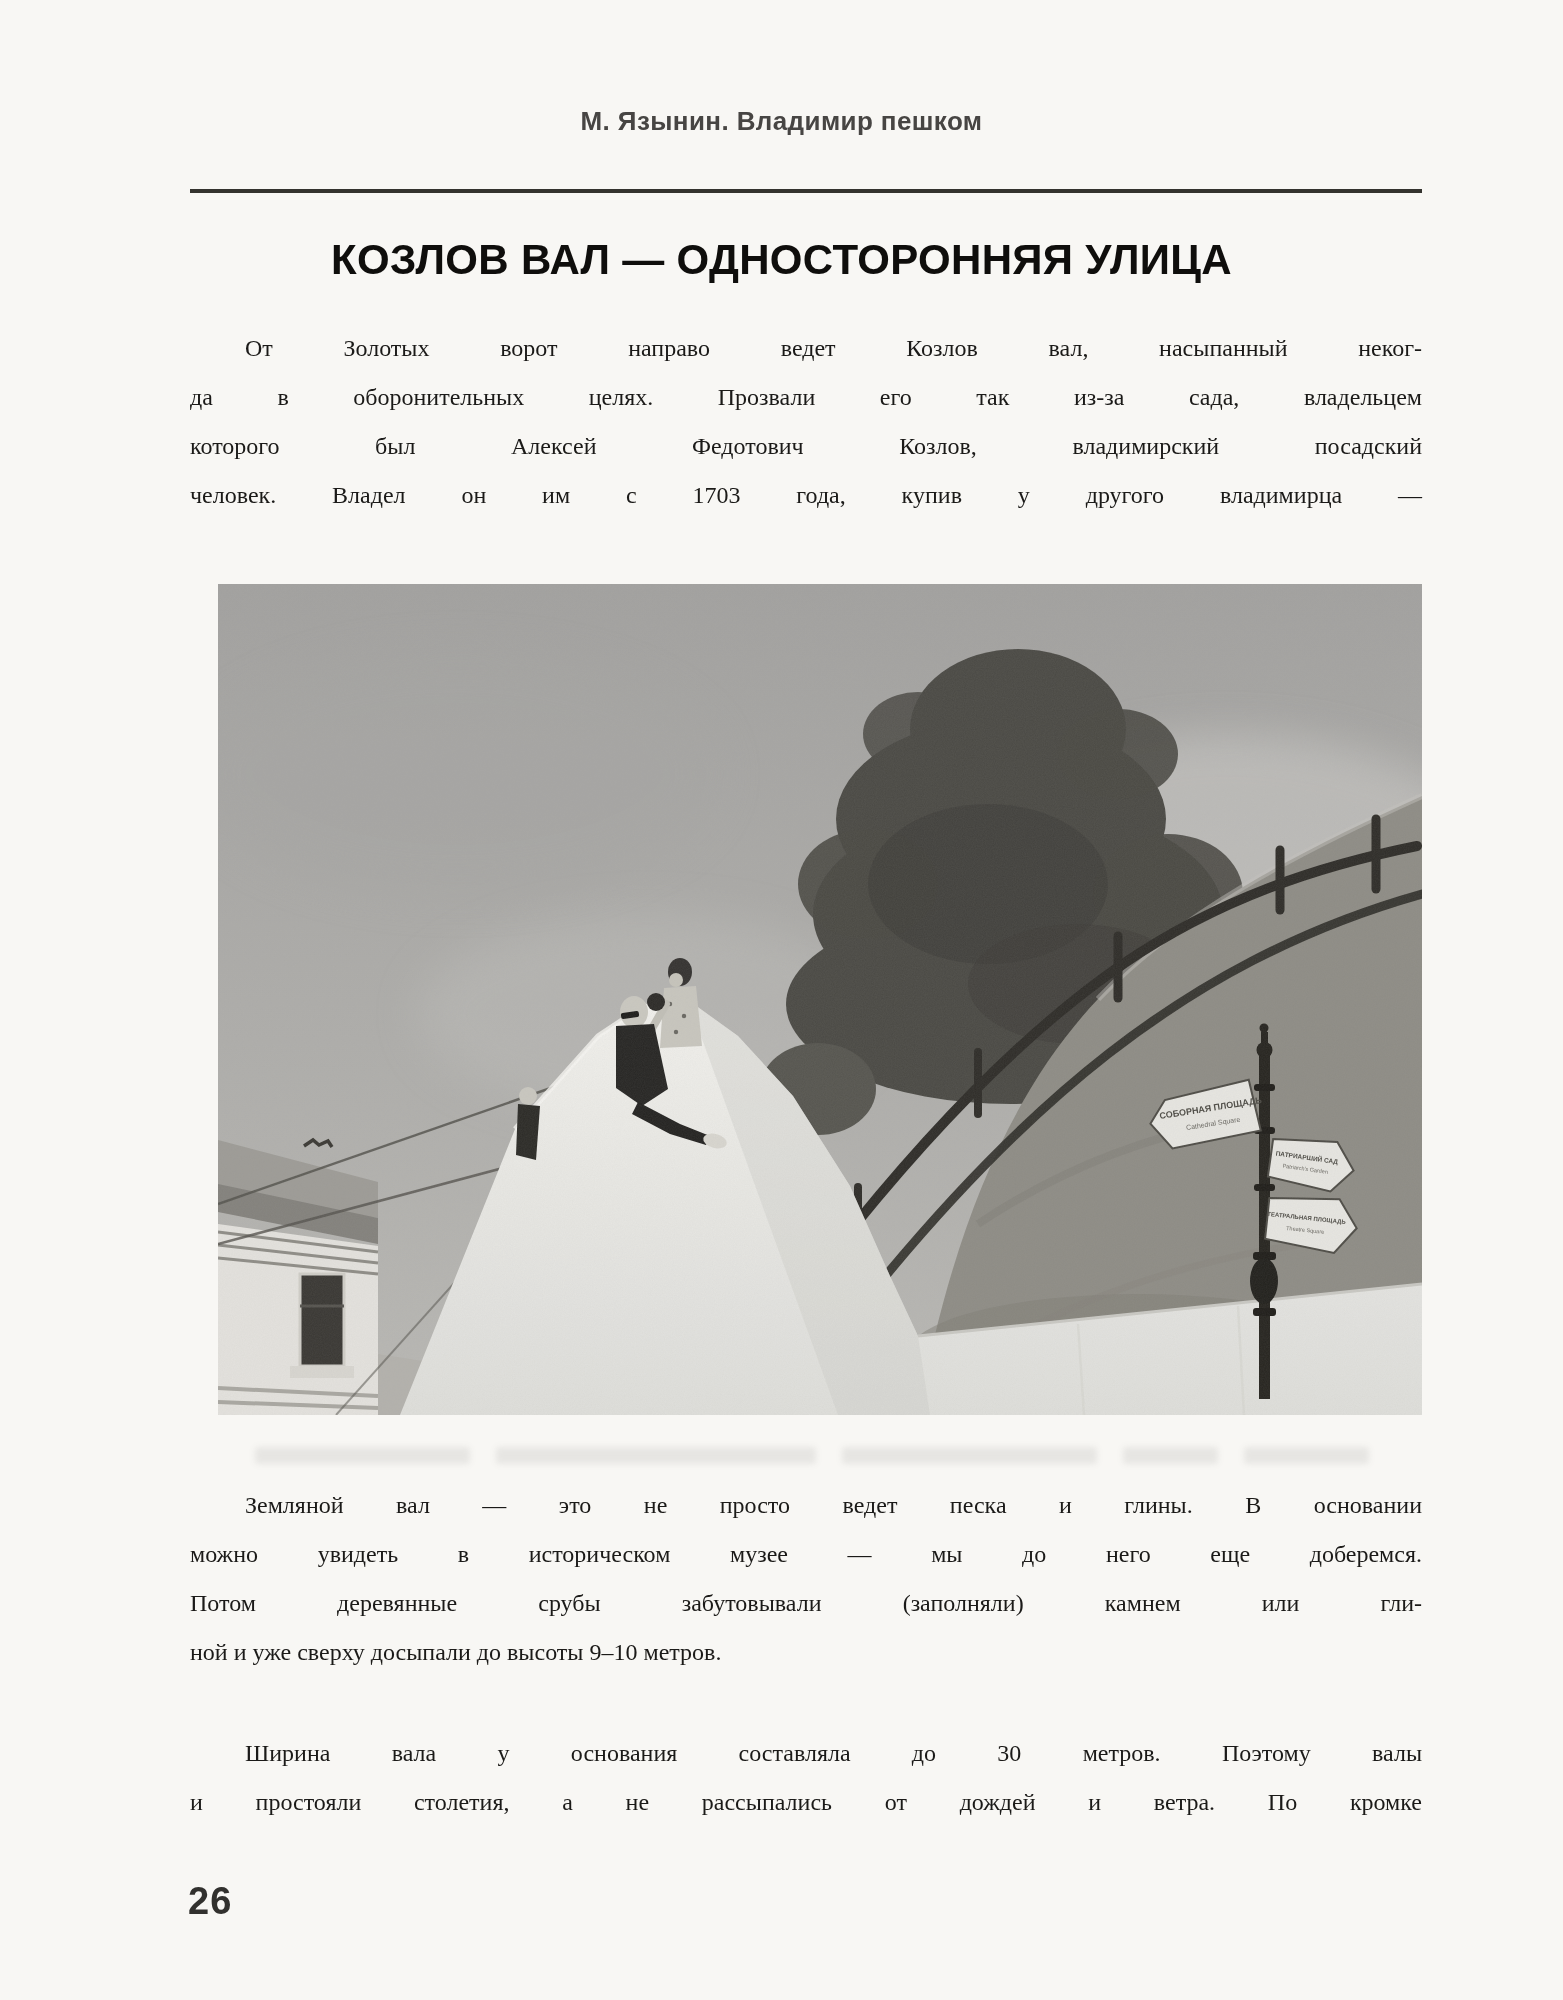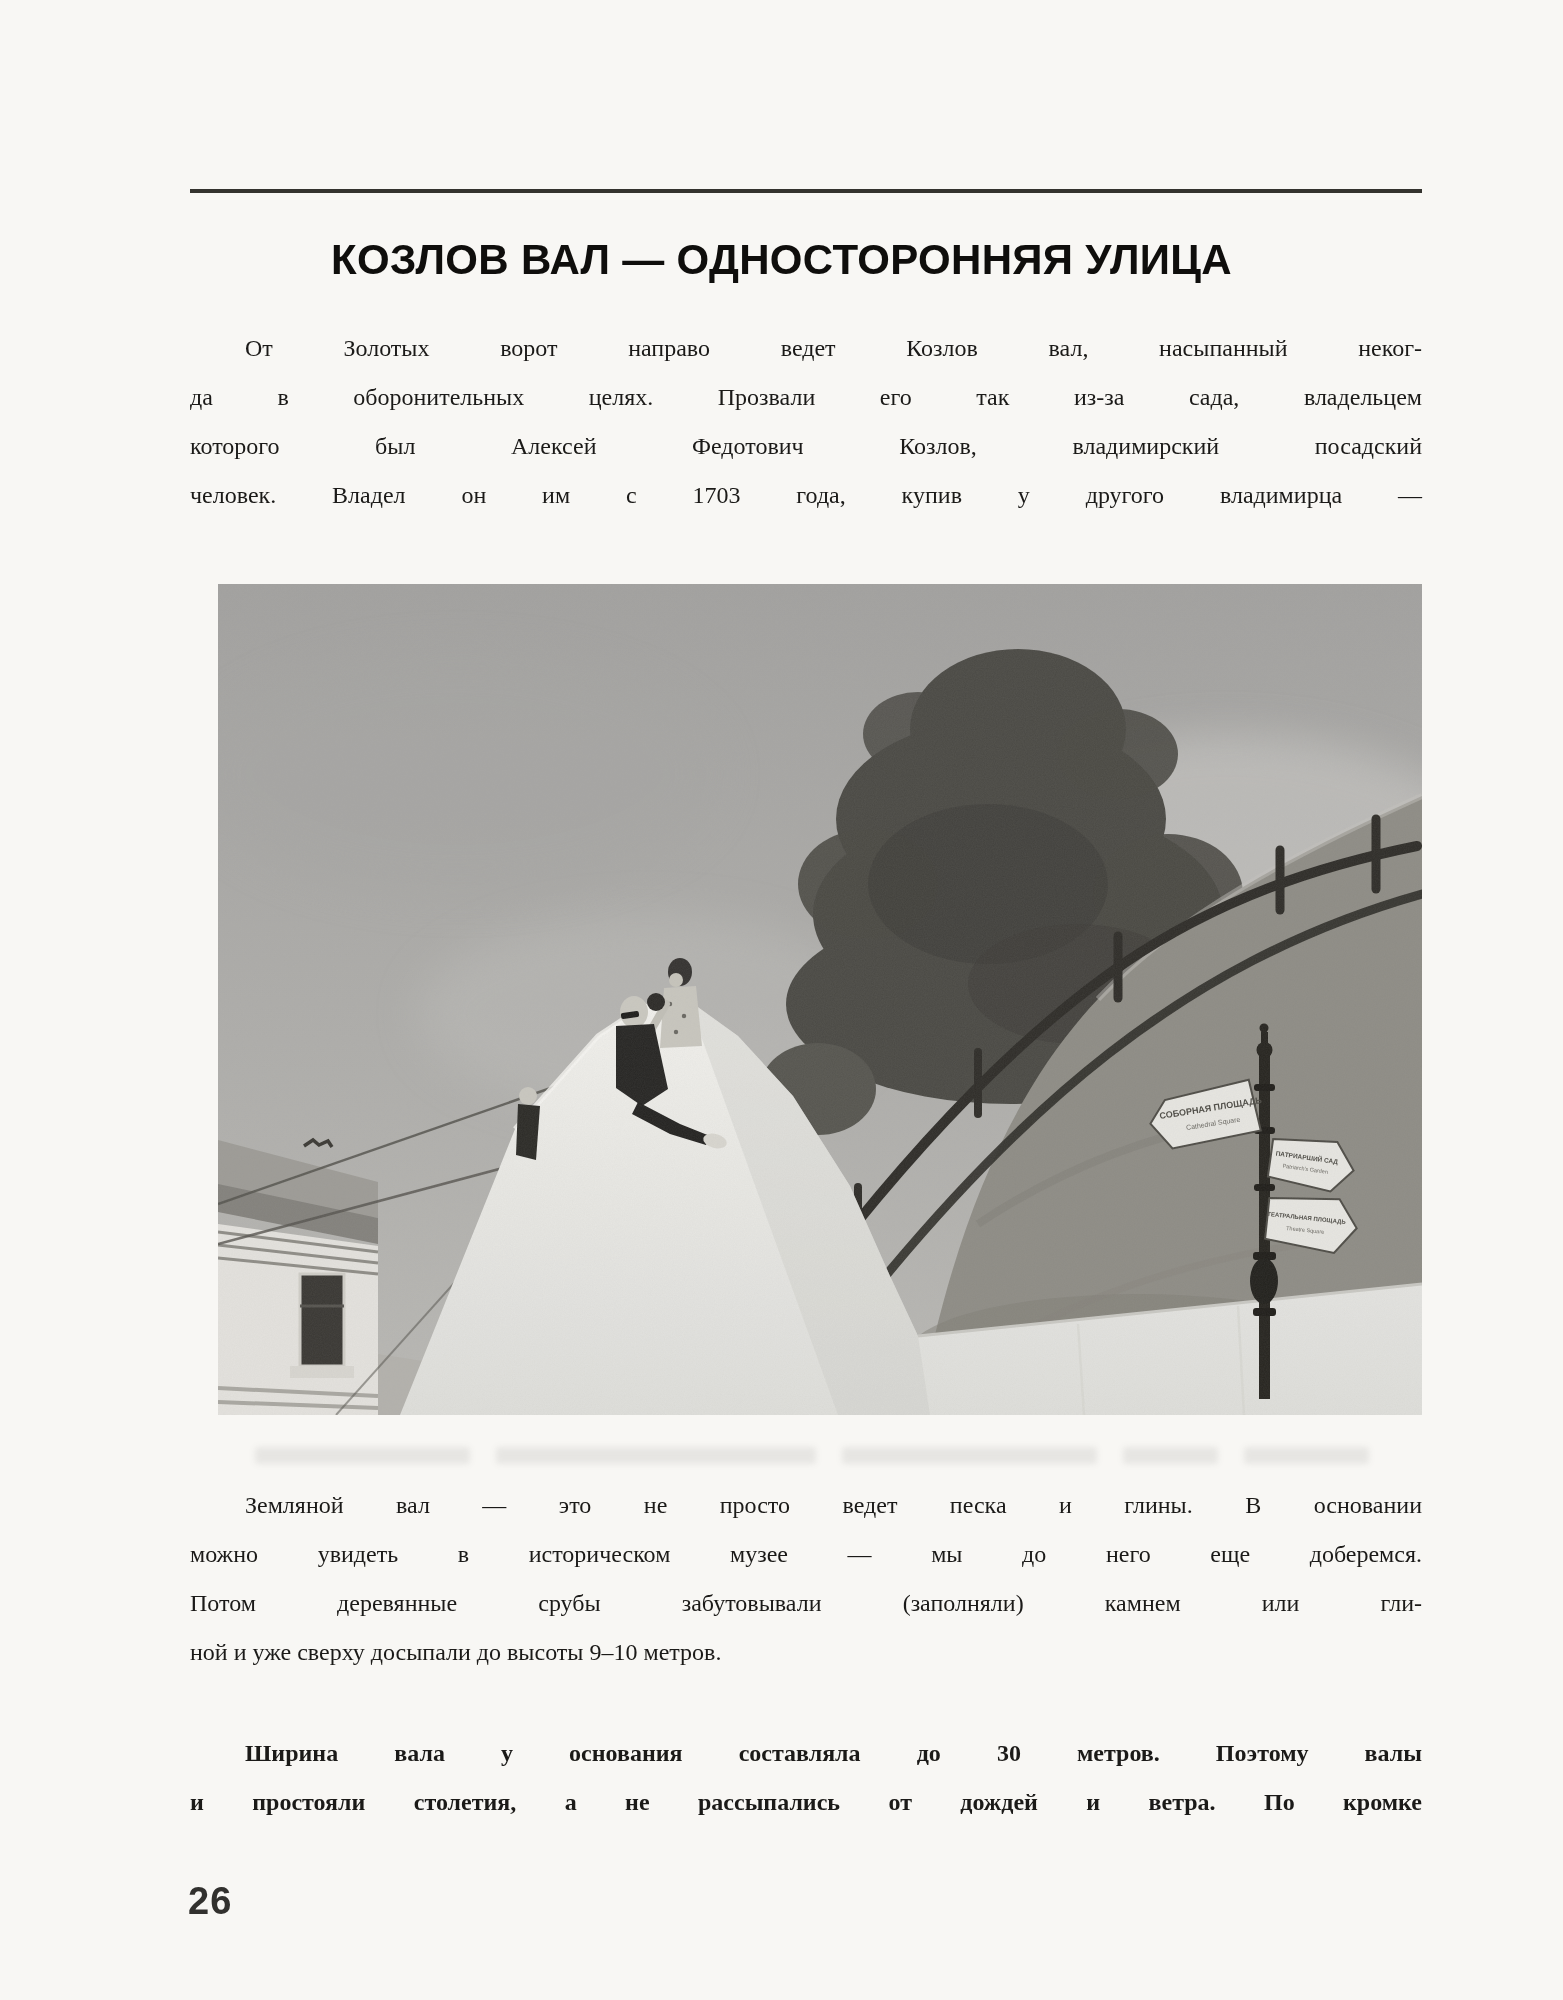--- a/index.html
+++ b/index.html
@@ -9,38 +9,39 @@
         font-family:"Liberation Sans","DejaVu Sans",sans-serif;font-weight:700;
         font-size:26px;color:#474543;letter-spacing:.4px;}
   .rule{position:absolute;top:189px;left:190px;width:1232px;height:4px;background:#34332e;}
   .title{position:absolute;top:236px;left:80px;width:1403px;text-align:center;
         font-family:"Liberation Sans","DejaVu Sans",sans-serif;font-weight:700;
         font-size:42px;color:#0f0e0c;letter-spacing:.3px;}
   .para{position:absolute;left:190px;width:1232px;font-size:24px;line-height:49px;}
   .para .line{text-align:justify;text-align-last:justify;}
   .para .line.indent{text-indent:55px;}
   .para .line.last{text-align-last:left;}
-  #p1{top:324px;} #p2{top:1481px;} #p3{top:1729px;font-weight:bold;}
+  #p1{top:324px;} #p2{top:1481px;} #p3{top:1729px;}
   .photo{position:absolute;left:218px;top:584px;width:1204px;height:831px;margin:0;padding:0;}
   .photo svg{display:block;}
   .ghost-caption{position:absolute;top:1437px;left:255px;width:1140px;height:36px;
         display:flex;align-items:center;gap:26px;filter:blur(3px);opacity:.14;}
   .ghost-caption i{display:block;height:17px;background:#807f7d;border-radius:3px;}
   .g1{width:215px;} .g2{width:320px;} .g3{width:255px;} .g4{width:95px;} .g5{width:125px;}
   .pagenum{position:absolute;left:188px;top:1880px;
         font-family:"Liberation Sans","DejaVu Sans",sans-serif;font-weight:700;
         font-size:38px;color:#32312e;letter-spacing:1px;}
   .signtext{font-family:"Liberation Sans","DejaVu Sans",sans-serif;font-weight:700;}
   .signtext2{font-family:"Liberation Sans","DejaVu Sans",sans-serif;}
 </style>
 </head>
 <body>
 
 <div class="page">
 
+  <div class="running-header">М. Язынин. Владимир пешком</div>
   <div class="rule"></div>
   <div class="title">КОЗЛОВ ВАЛ — ОДНОСТОРОННЯЯ УЛИЦА</div>
 
   <div class="para" id="p1">
     <div class="line indent">От Золотых ворот направо ведет Козлов вал, насыпанный неког-</div>
     <div class="line">да в оборонительных целях. Прозвали его так из-за сада, владельцем</div>
     <div class="line">которого был Алексей Федотович Козлов, владимирский посадский</div>
     <div class="line">человек. Владел он им с 1703 года, купив у другого владимирца —</div>
   </div>
 

